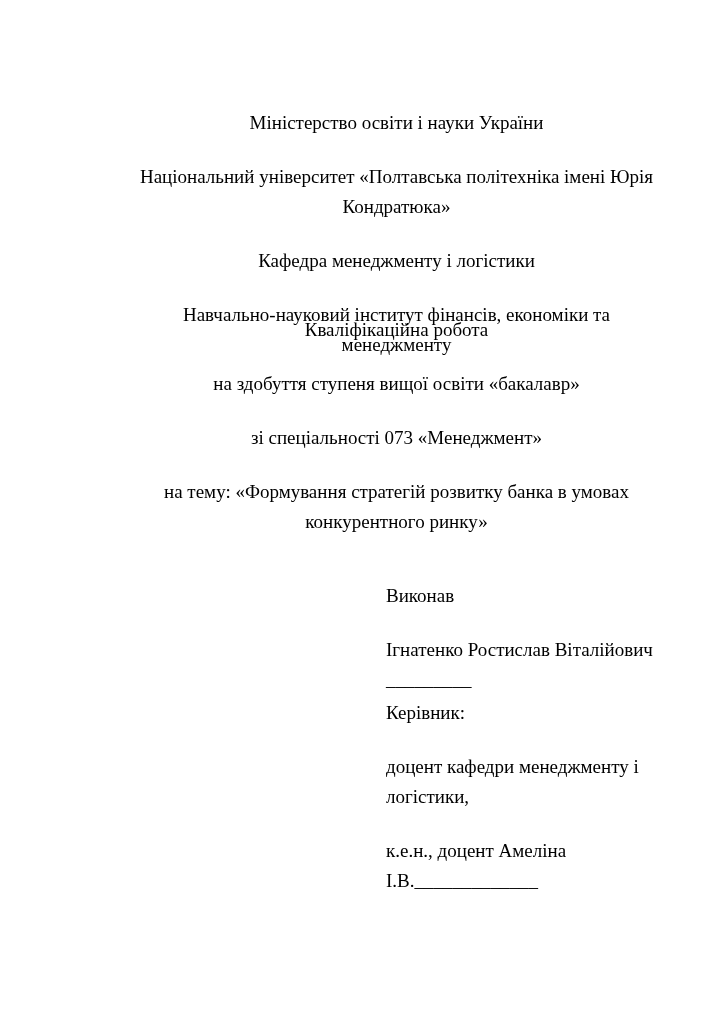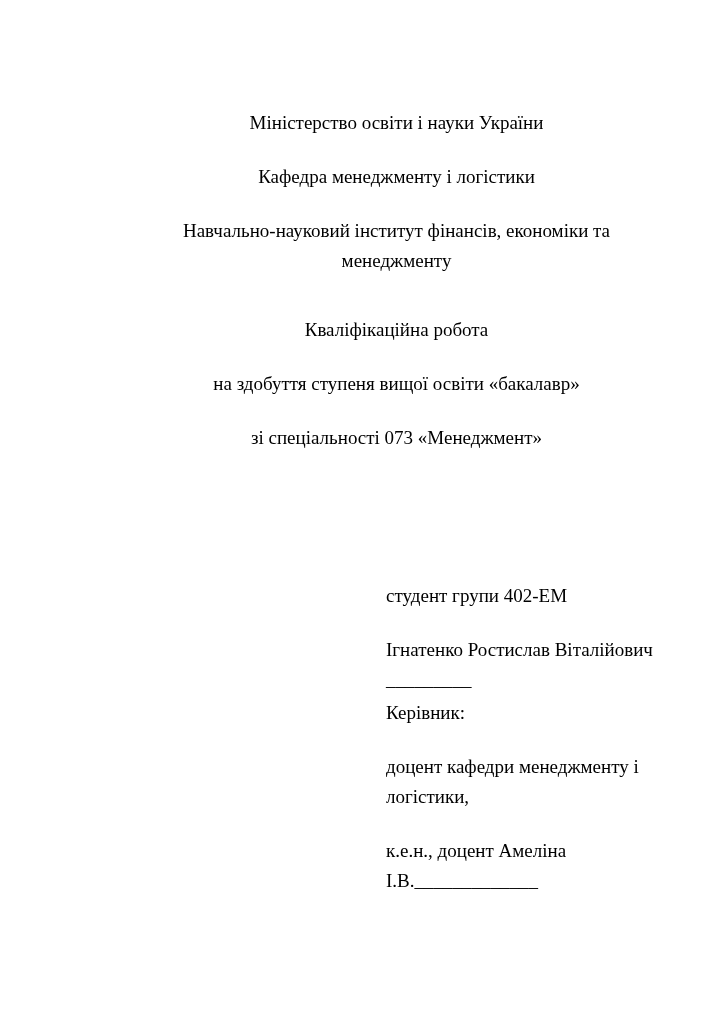--- a/index.html
+++ b/index.html
@@ -35,32 +35,34 @@
   .footer-block { top: 890px; }
   p { margin: 0; }
 </style>
 </head>
 <body>
 
 <div class="page">
 
   <div class="centered header-block">
     <p>Міністерство освіти і науки України</p>
+    <p>Національний університет «Полтавська політехніка імені Юрія Кондратюка»</p>
     <p>Кафедра менеджменту і логістики</p>
     <p>Навчально-науковий інститут фінансів, економіки та менеджменту</p>
   </div>
 
   <div class="centered title-block">
     <p class="title-heading">Кваліфікаційна робота</p>
     <p>на здобуття ступеня вищої освіти «бакалавр»</p>
     <p>зі спеціальності 073 «Менеджмент»</p>
+    <p>на тему: «Формування стратегій розвитку банка в умовах конкурентного ринку»</p>
   </div>
 
   <div class="left-block author-block">
-    <p>студент групи 402-ЕМ</p>
+    <p>Виконав</p>
     <p>Ігнатенко Ростислав Віталійович _________</p>
   </div>
 
   <div class="left-block supervisor-block">
     <p>Керівник:</p>
     <p>доцент кафедри менеджменту і логістики,</p>
     <p>к.е.н., доцент Амеліна І.В._____________</p>
   </div>
 
 

